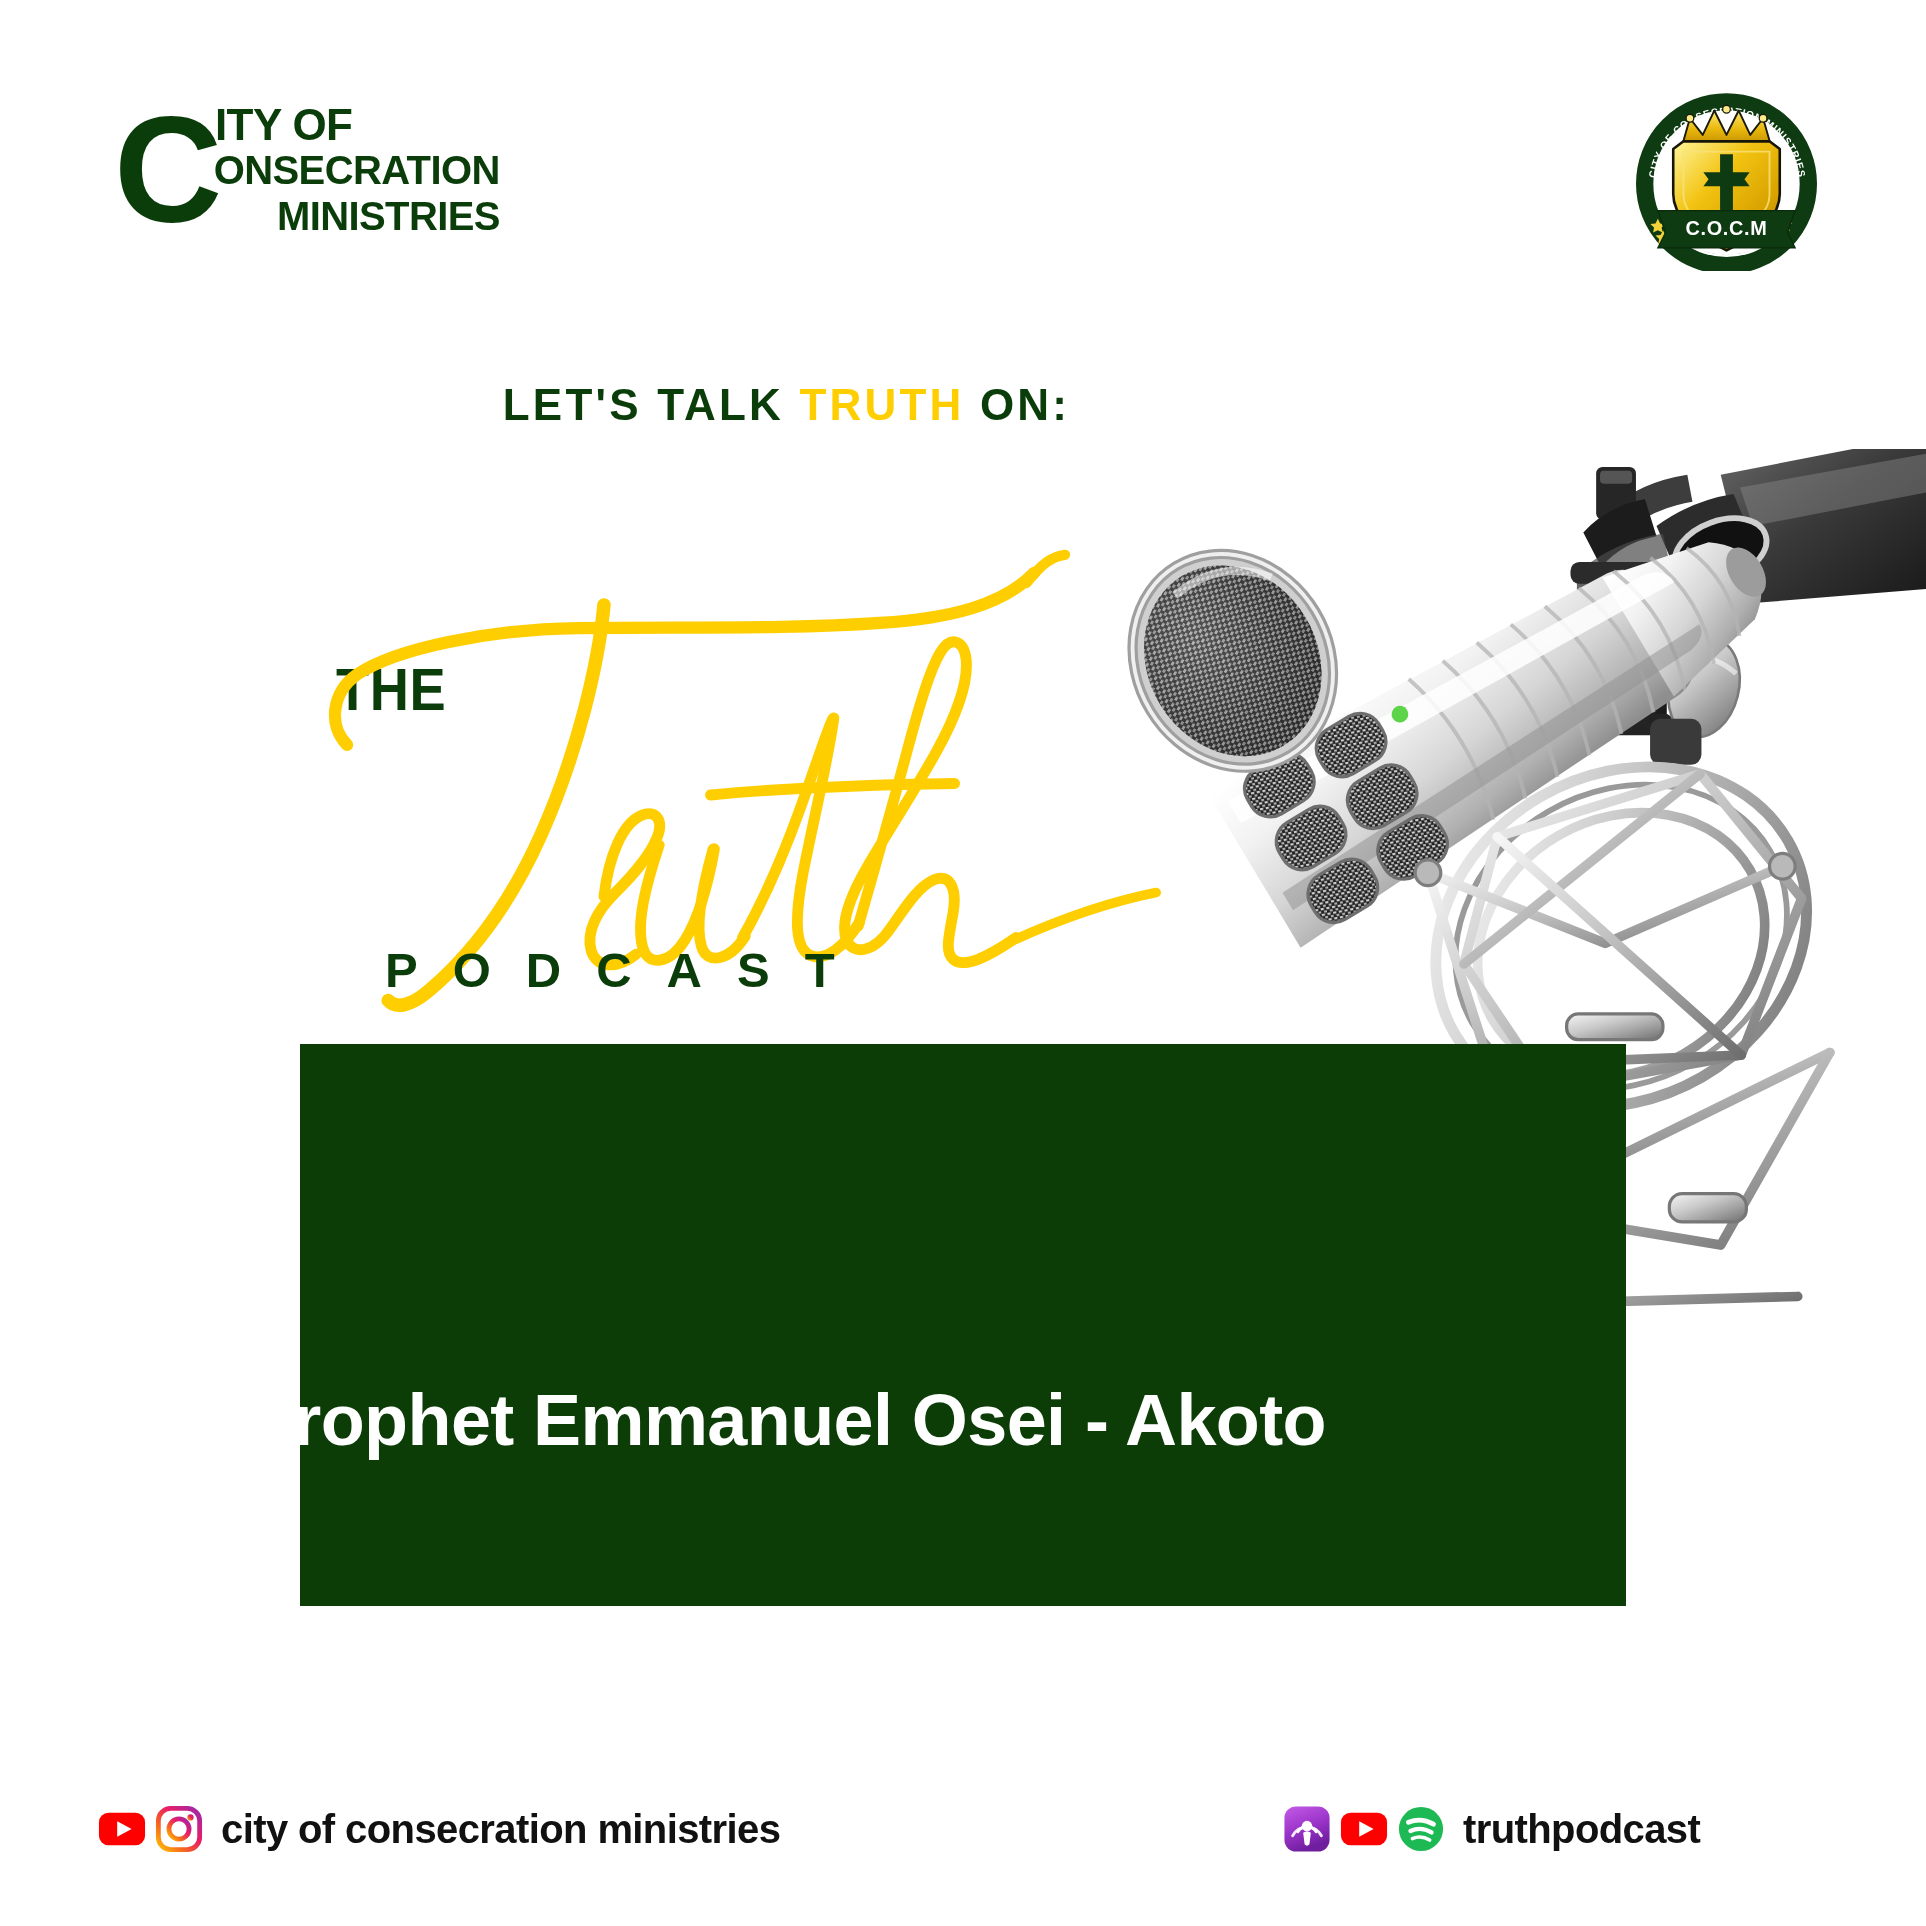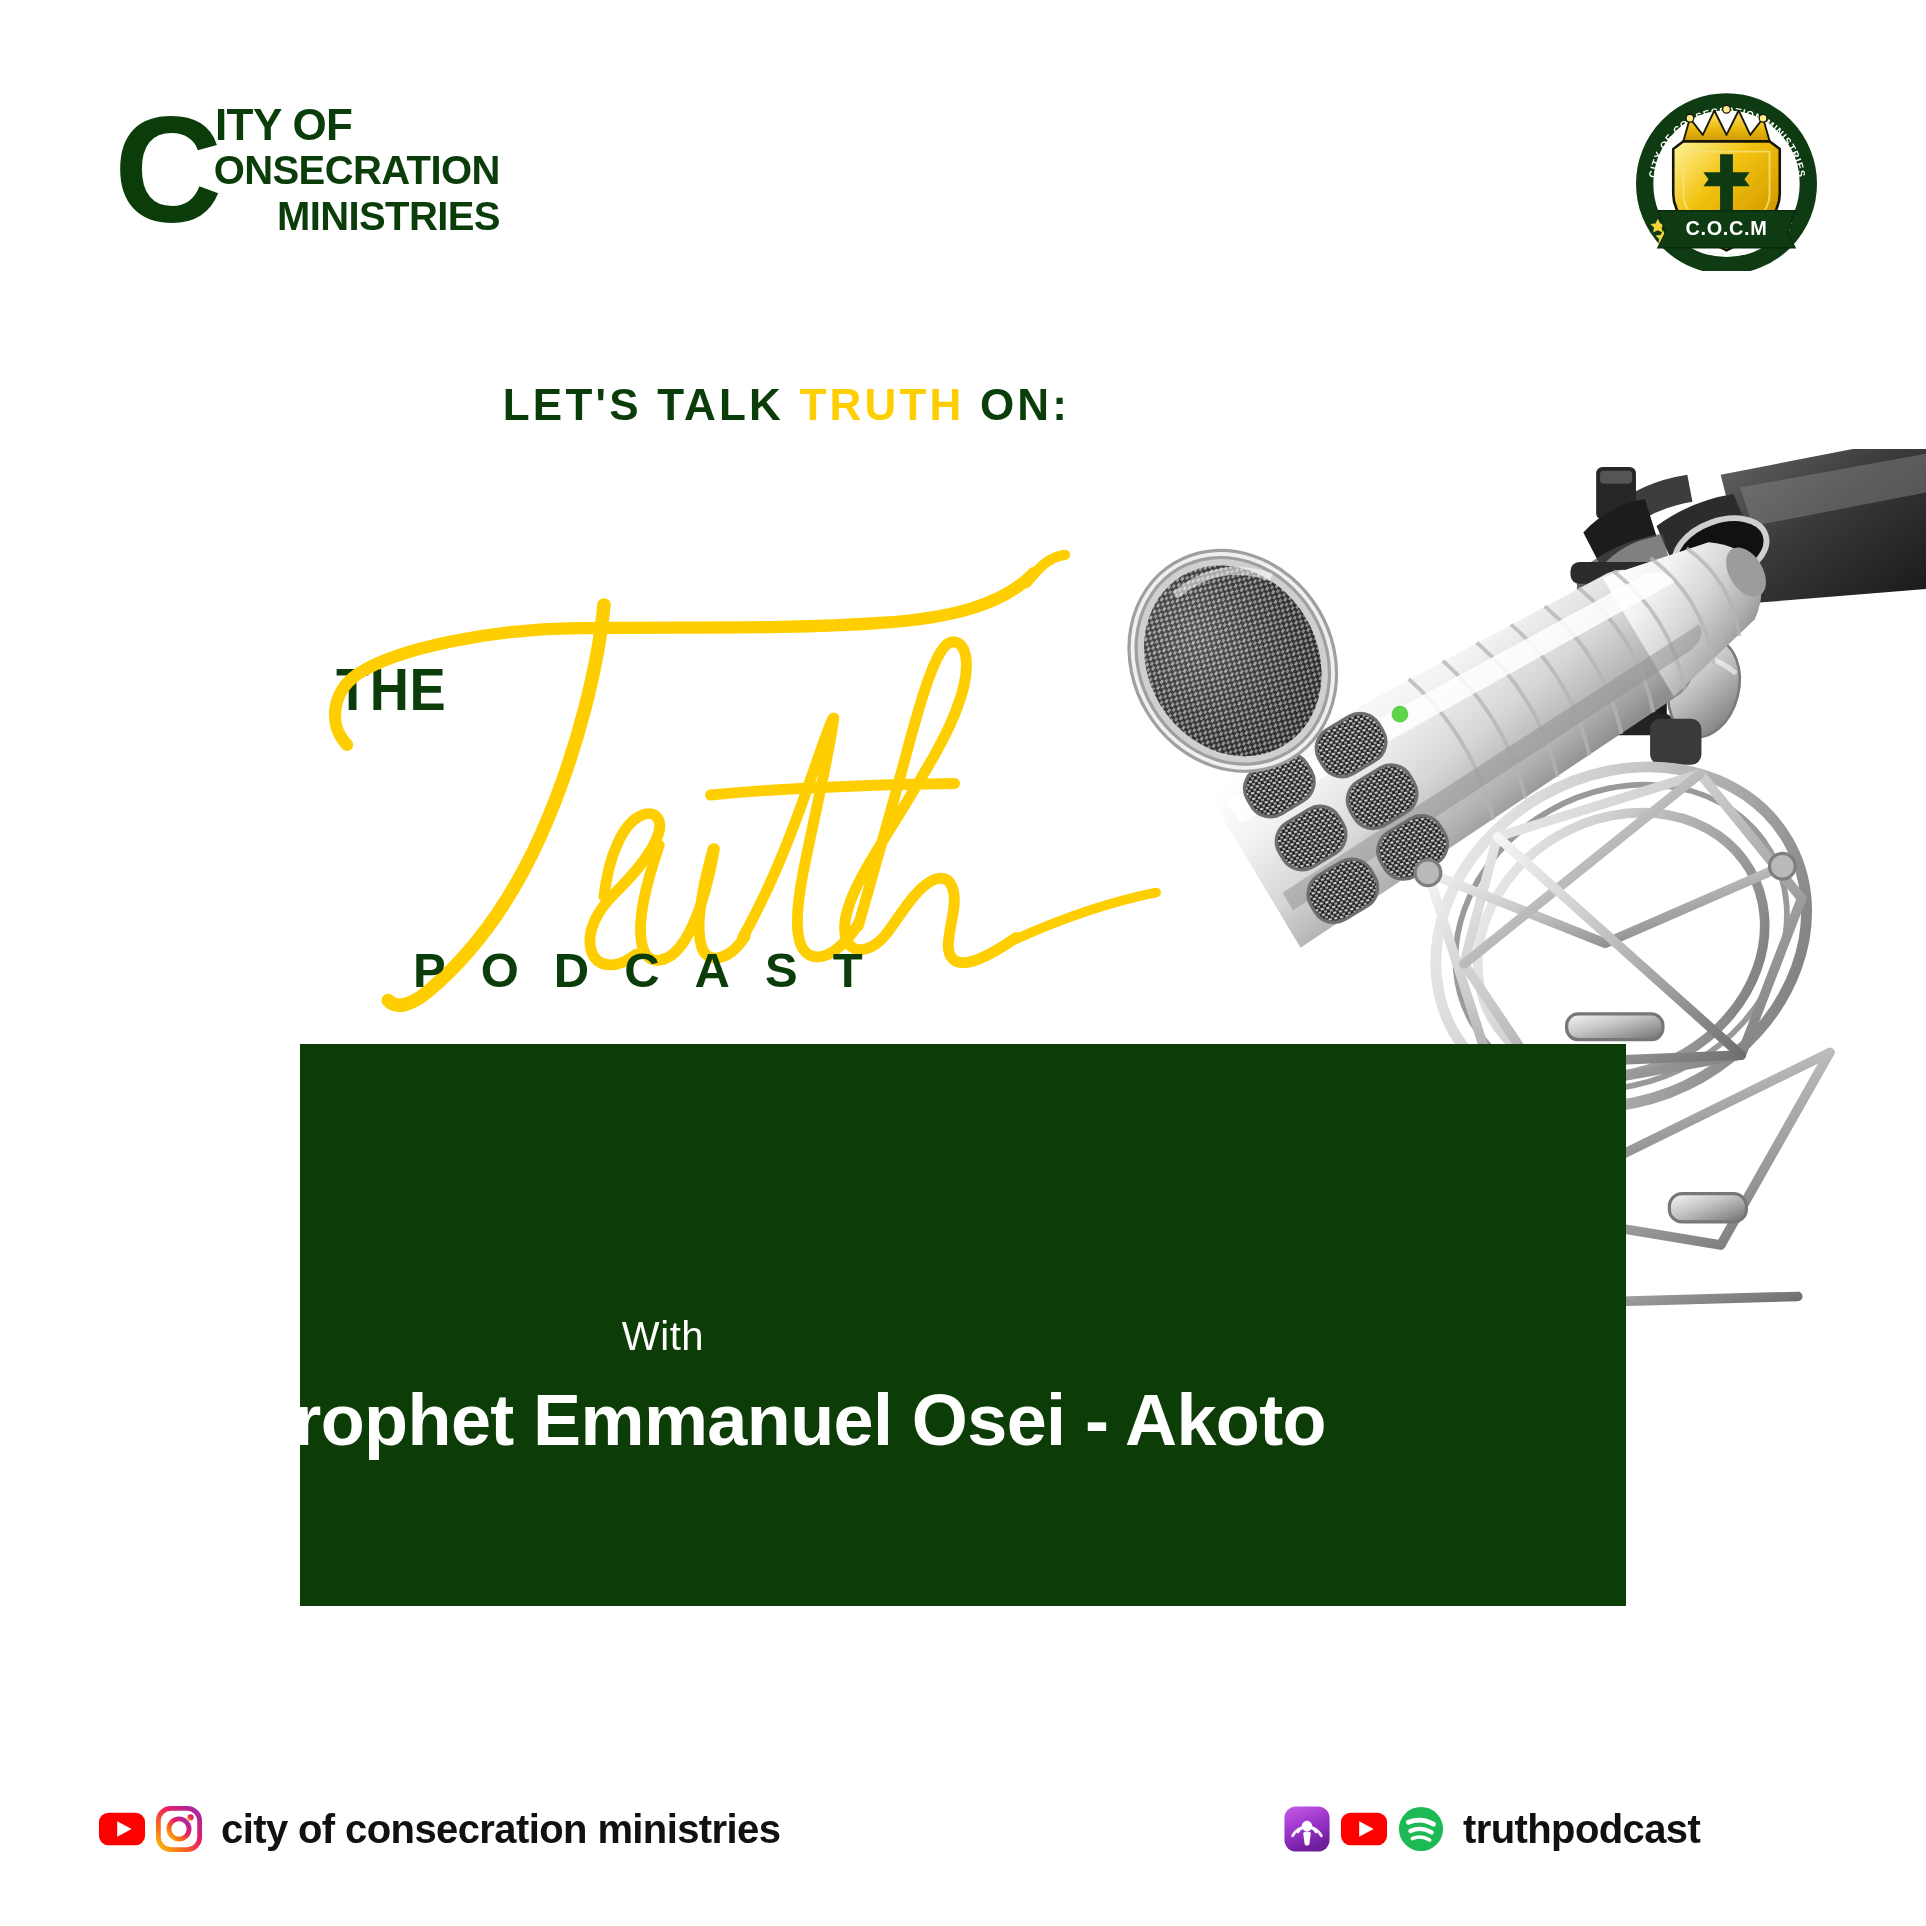--- a/index.html
+++ b/index.html
@@ -36,21 +36,21 @@
   .word-the{
     position:absolute;left:336px;top:661px;
     font-size:59px;font-weight:700;color:#0B3D0B;letter-spacing:0.6px;
     font-family:"Liberation Sans",sans-serif;line-height:59px;
     transform:scaleX(.92);transform-origin:left center;
   }
   .script-truth{position:absolute;left:302px;top:533px;width:1002px;height:488px;}
   .word-podcast{
     position:absolute;left:385px;top:945px;
     font-size:49px;font-weight:700;color:#0B3D0B;letter-spacing:35px;
-    font-family:"Liberation Sans",sans-serif;line-height:51px;white-space:nowrap;margin-left:28px;
+    font-family:"Liberation Sans",sans-serif;line-height:51px;white-space:nowrap;
   }
 
   
   .mic-art{position:absolute;left:1040px;top:449px;width:912px;height:963px;}
 
   
   .green-panel{
     position:absolute;left:300px;top:1044px;width:1326px;height:562px;
     background:#0D3D06;
   }
@@ -313,21 +313,20 @@
                  C1030 678 1066 662 1112 630" stroke-width="17"></path>
 
         <path d="M1104 636 C1170 606 1250 576 1330 560" stroke-width="15"></path>
       </g>
     </svg>
   </div>
 
   <div class="word-podcast">PODCAST</div>
 
   <div class="green-panel"></div>
-  <div class="with-label">With</div>
   <div class="host-name">Prophet Emmanuel Osei - Akoto</div>
 
   <div class="footer-left">
     <svg class="f-icon" viewBox="0 0 100 100">
       <rect x="2" y="16" width="96" height="68" rx="20" fill="#FF0000"></rect>
       <path d="M40 34 L70 50 L40 66 Z" fill="#ffffff"></path>
     </svg>
     <svg class="f-icon" viewBox="0 0 100 100">
       <defs>
         <linearGradient id="igG" x1="0" y1="1" x2="1" y2="0">

